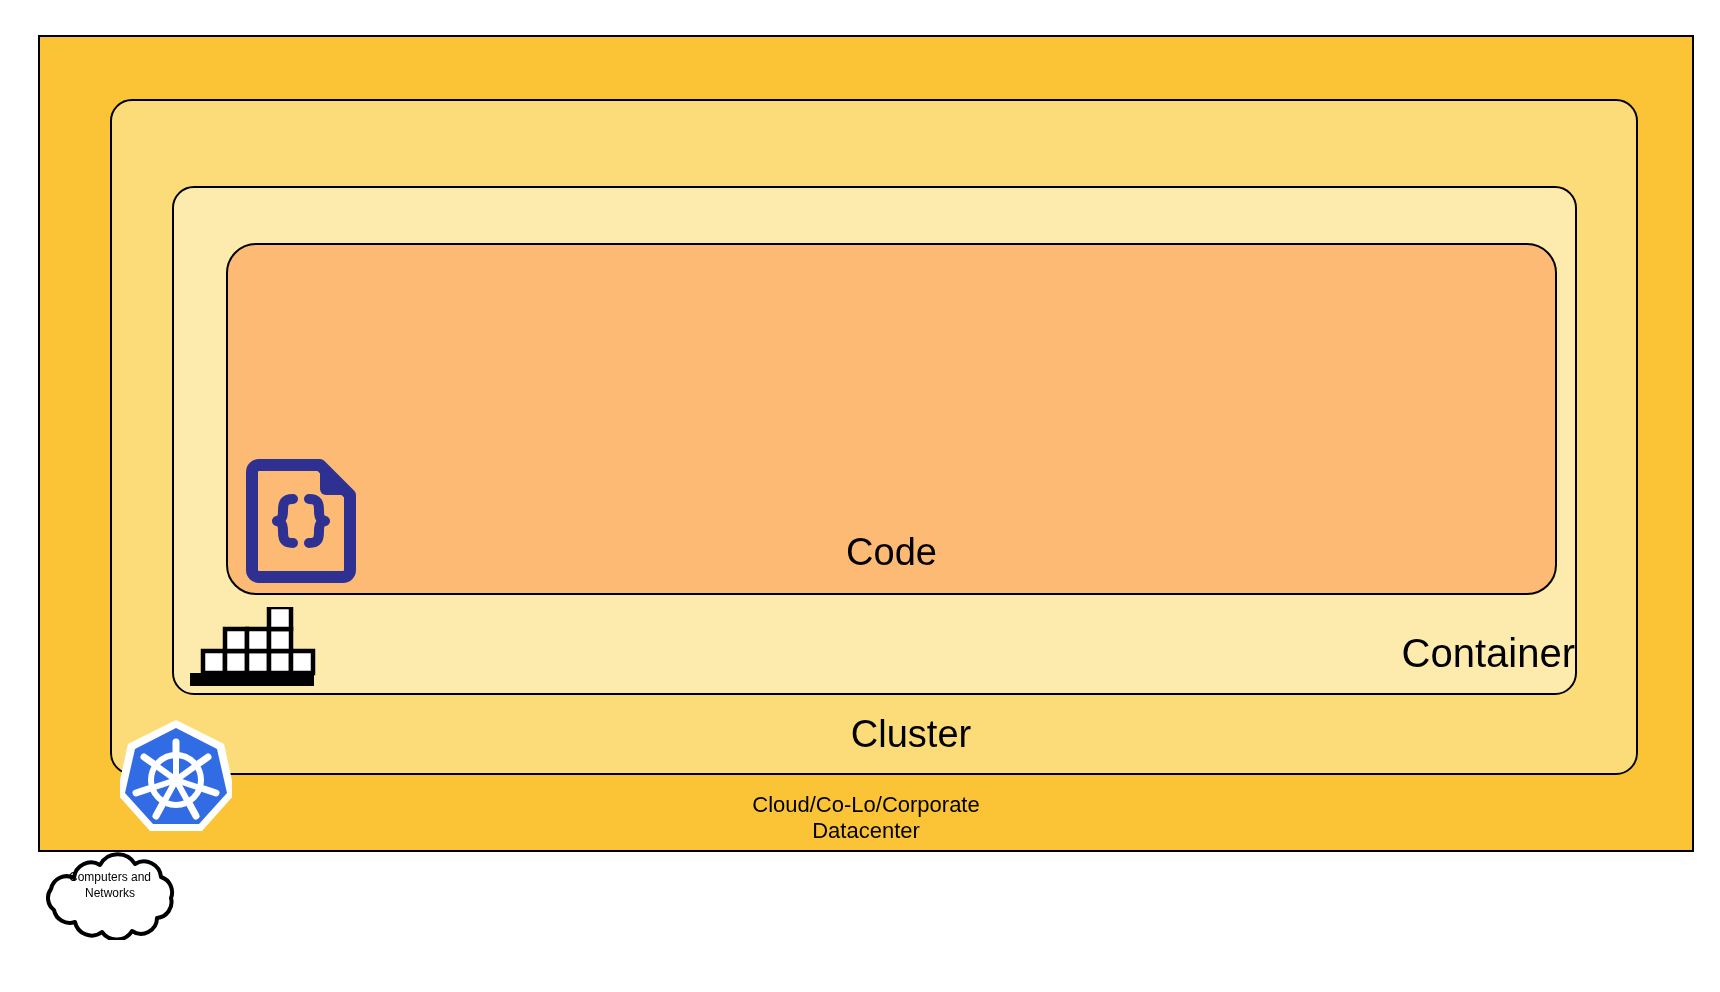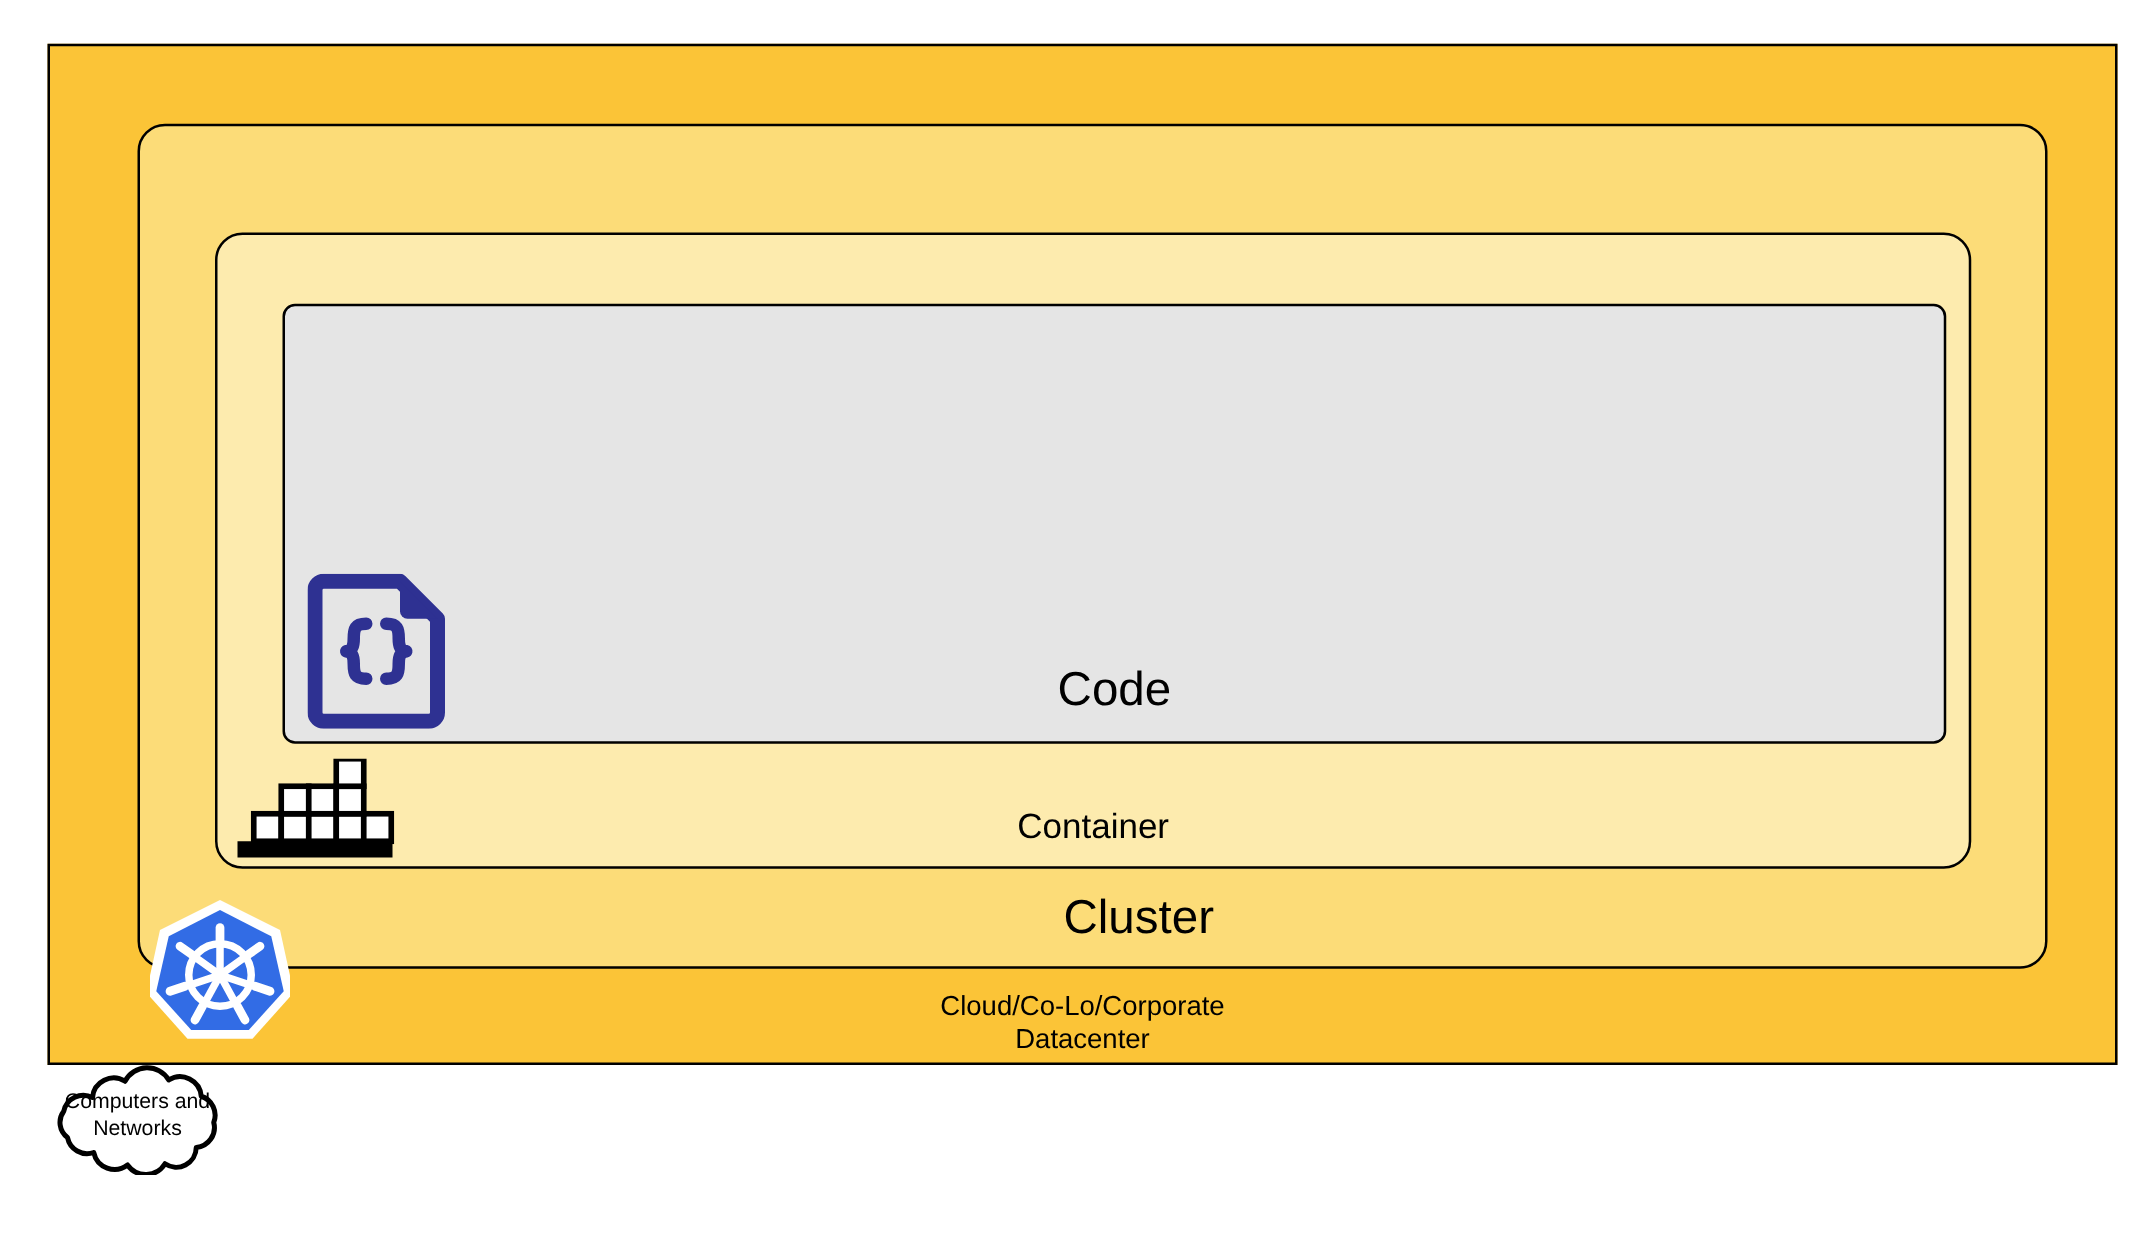--- a/index.html
+++ b/index.html
@@ -54,42 +54,43 @@
     height: 509px;
     background: #FDEBAE;
     border-radius: 22px;
   }
 
   .layer-code {
     left: 226px;
     top: 243px;
     width: 1331px;
     height: 352px;
-    background: #e5e5e5;
-    border-radius: 10px;
+    background: #fdba74;
+    border-radius: 30px;
   }
 
   
   .layer-label {
     position: absolute;
     width: 100%;
     text-align: center;
     color: #000000;
     font-family: "Liberation Sans", sans-serif;
     font-weight: 400;
     line-height: 1.18;
     white-space: pre-line;
   }
   .label-code {
     bottom: 18px;
     font-size: 38px;
   }
   .label-container {
     bottom: 16px;
-    font-size: 28px;
+    font-size: 40px;
+    text-align: right;
   }
   .label-cluster {
     bottom: 16px;
     font-size: 38px;
     padding-left: 37px;
   }
   .label-datacenter {
     bottom: 6px;
     font-size: 22px;
   }
@@ -129,21 +130,21 @@
     width: 152px;
     height: 88px;
   }
   .cloud-text {
     position: absolute;
     left: 34px;
     top: 870px;
     width: 152px;
     text-align: center;
     font-family: "Liberation Sans", sans-serif;
-    font-size: 17px;
+    font-size: 12px;
     color: #000000;
     line-height: 1.3;
     white-space: pre-line;
     pointer-events: none;
   }
 </style>
 </head>
 <body>
 
 <div id="canvas">

